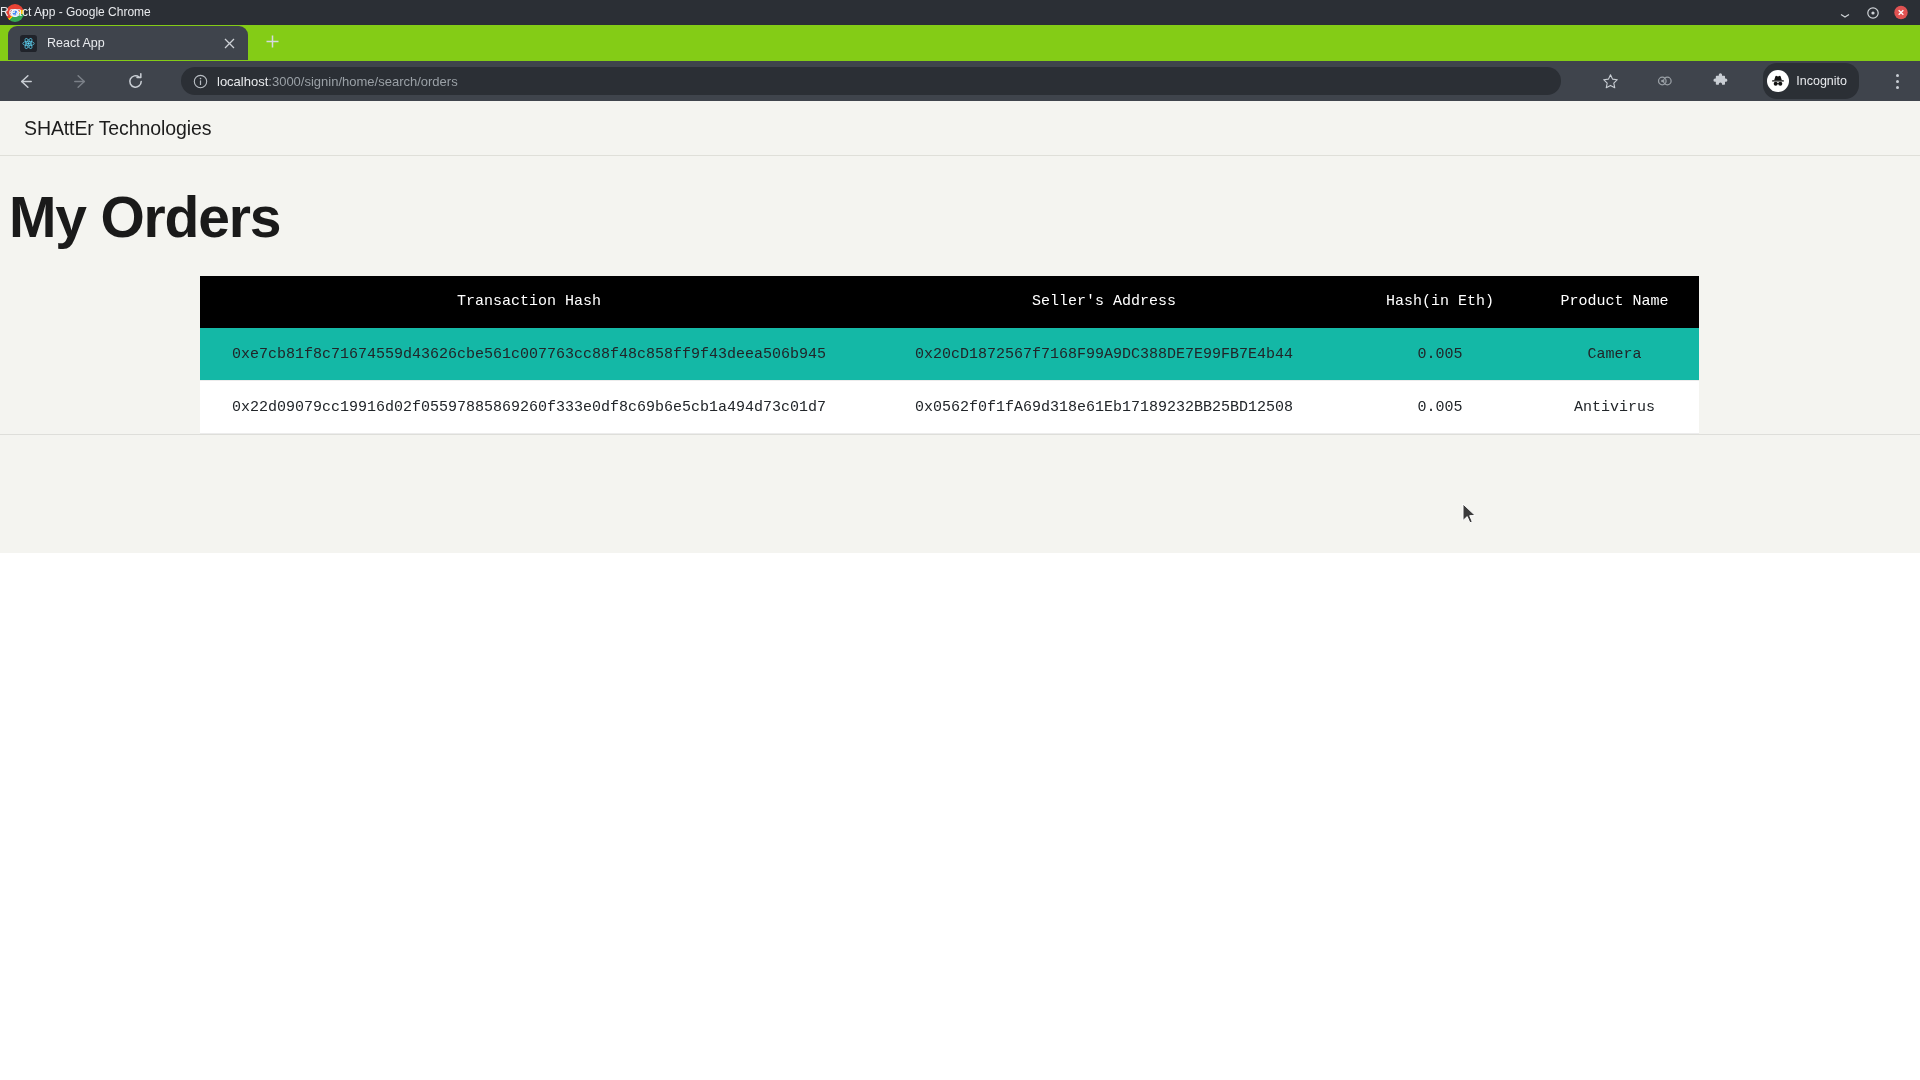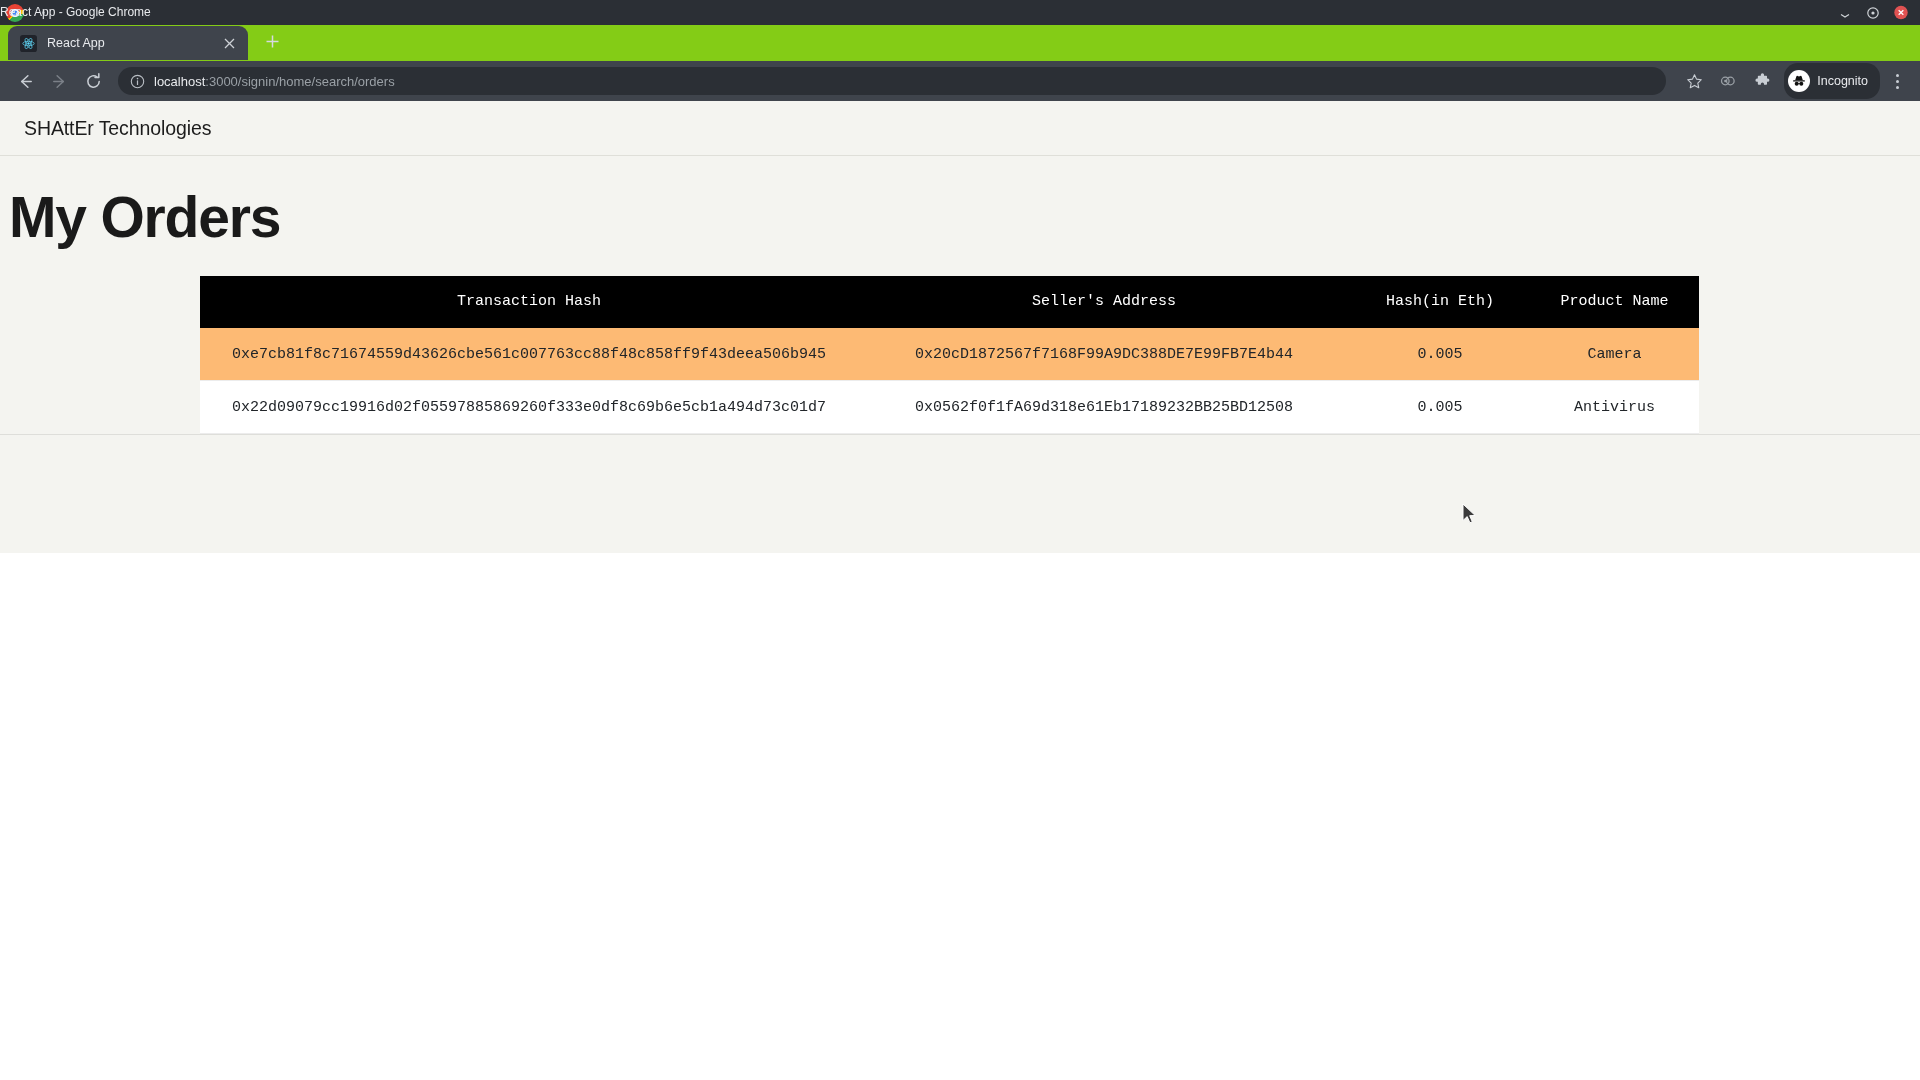--- a/index.html
+++ b/index.html
@@ -80,20 +80,21 @@
     width: 28px; height: 28px; margin-left: 10px; margin-bottom: 3px;
     display: flex; align-items: center; justify-content: center;
     color: #d6dae0; flex: none;
   }
 
   
   .toolbar {
     height: 40px; background: #3f444c;
     display: flex; align-items: center; padding: 0 10px;
     flex: none;
+    gap: 21px;
   }
   .nav-btn {
     width: 30px; height: 30px; margin-right: 4px;
     display: flex; align-items: center; justify-content: center;
     color: #c9ced4; flex: none;
   }
   .nav-btn.dim { color: #7b8088; }
   .omnibox {
     flex: 1; height: 28px; background: #2b2f35;
     border-radius: 14px; display: flex; align-items: center;
@@ -163,21 +164,21 @@
   table.orders thead th {
     background: #000000; color: #ffffff;
     font-size: 15px; font-weight: normal;
     height: 52px; text-align: center; padding: 0;
   }
   table.orders tbody td {
     font-size: 15px; color: #212529;
     height: 53px; text-align: center; padding: 0;
     border-bottom: 1px solid #ececec;
   }
-  table.orders tbody tr.striped td { background: #fdba74; }
+  table.orders tbody tr.striped td { background: #14b8a6; }
   table.orders tbody tr.plain td { background: #ffffff; }
   .col-hash  { width: 658px; }
   .col-addr  { width: 492px; }
   .col-price { width: 180px; }
   .col-prod  { width: 169px; }
 
   .table-rule {
     position: absolute; left: 0; right: 0;
     height: 1px; background: #dededa;
   }

